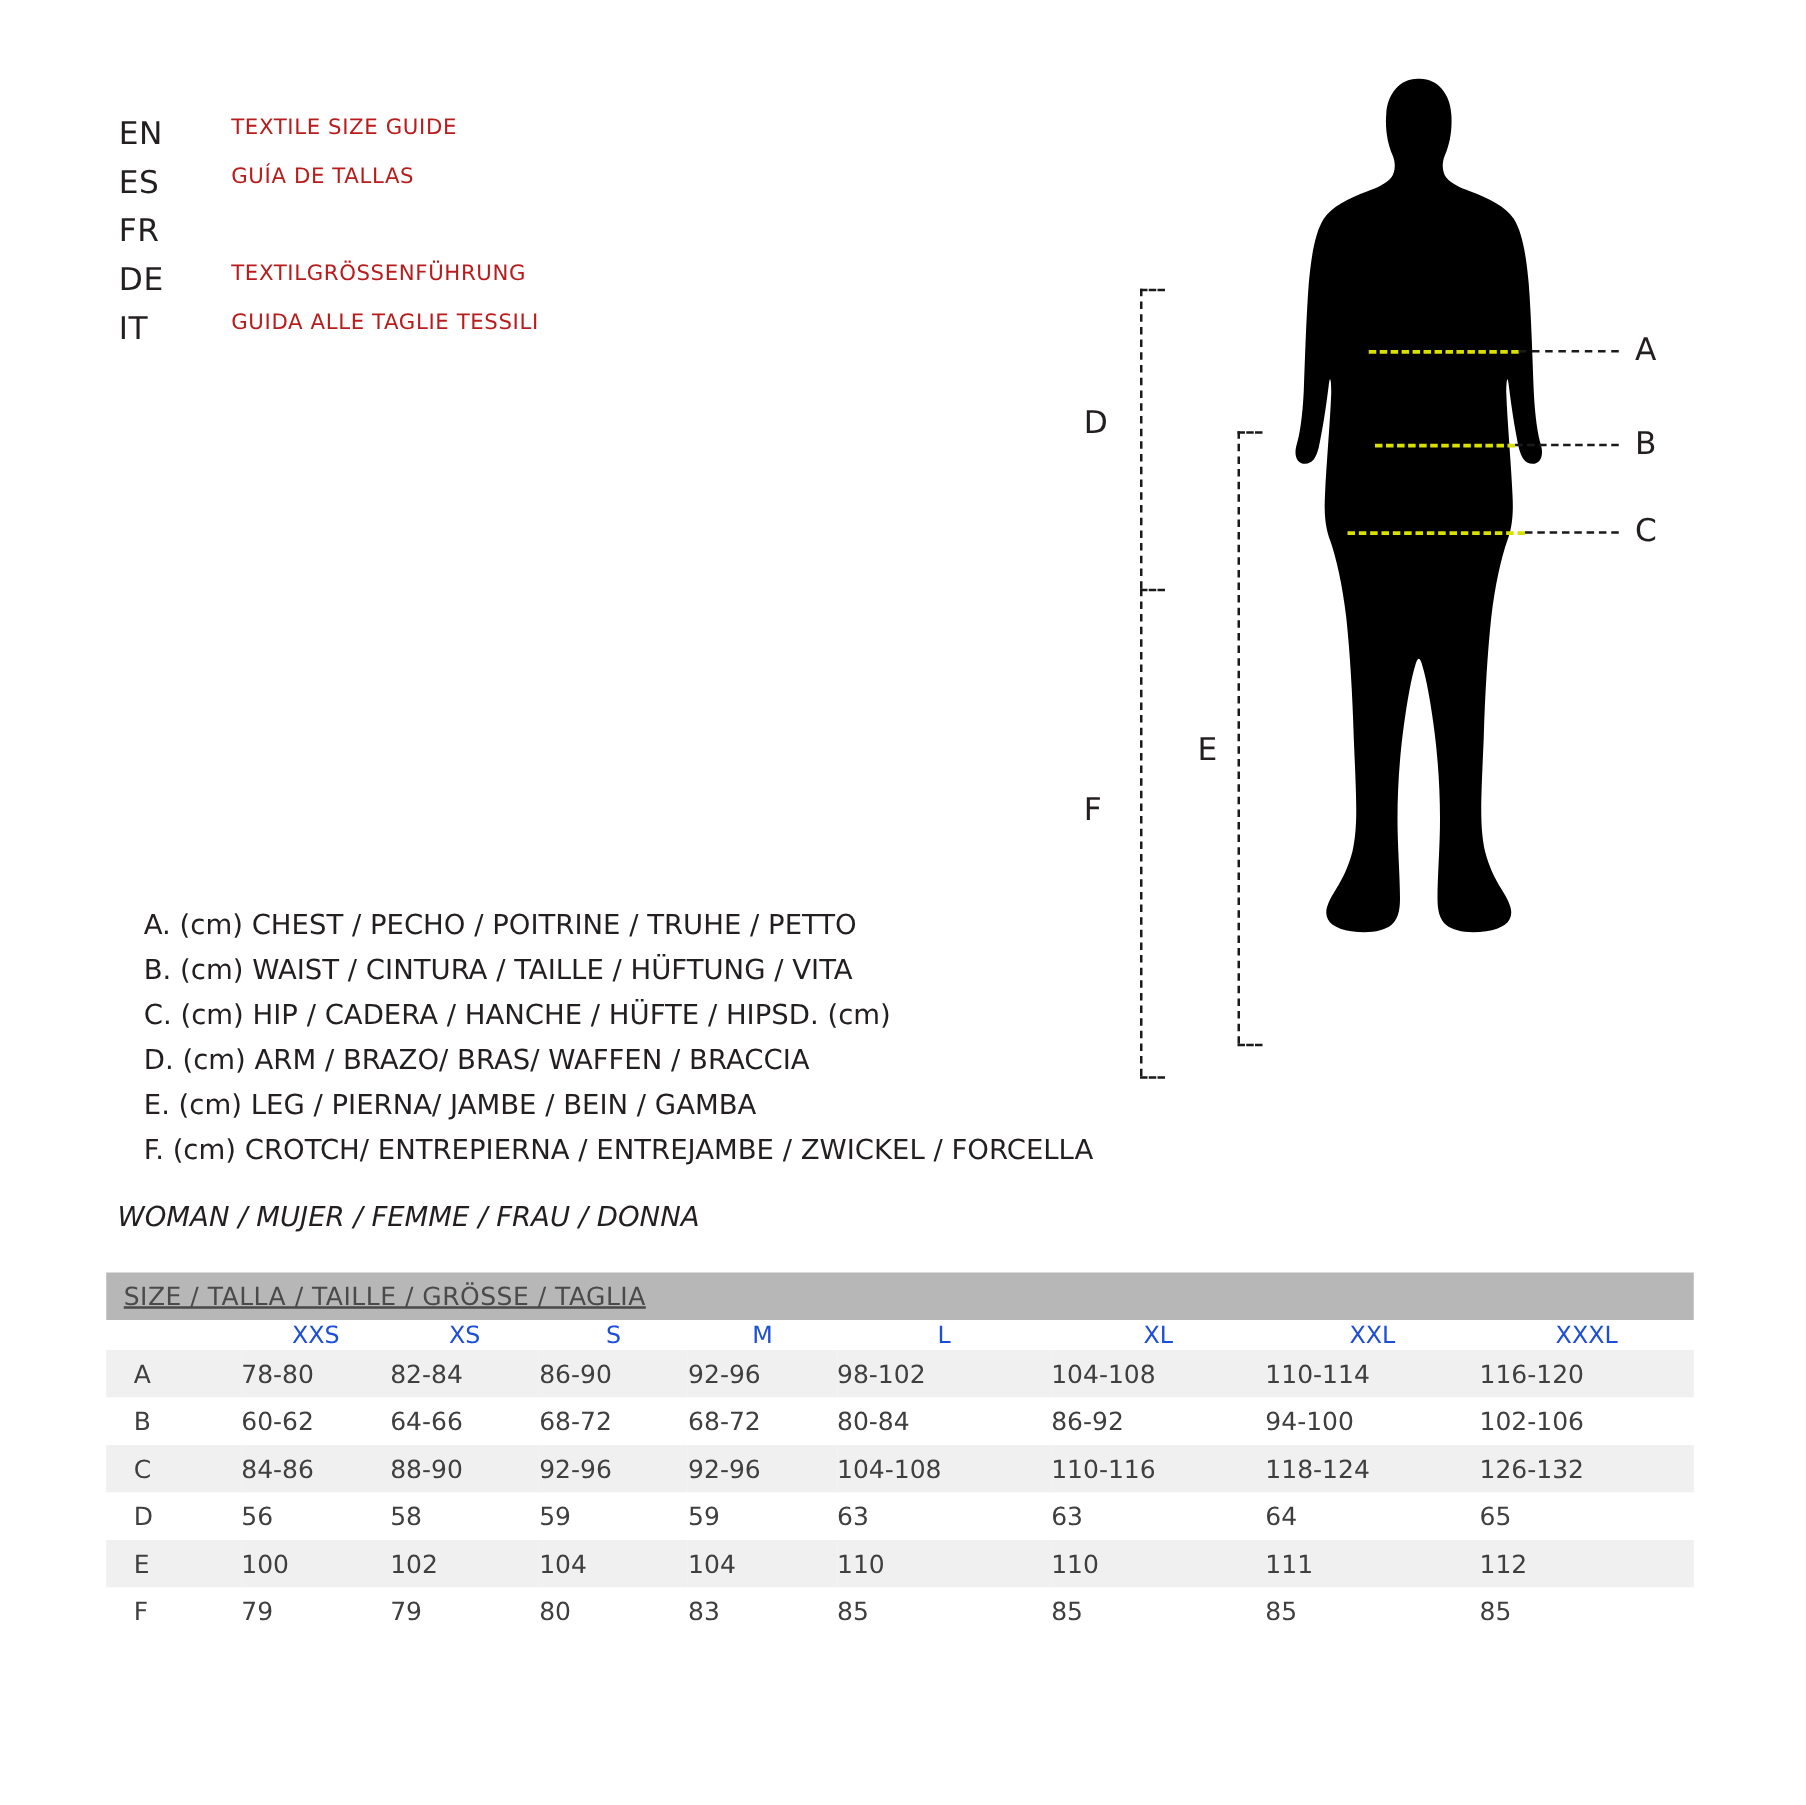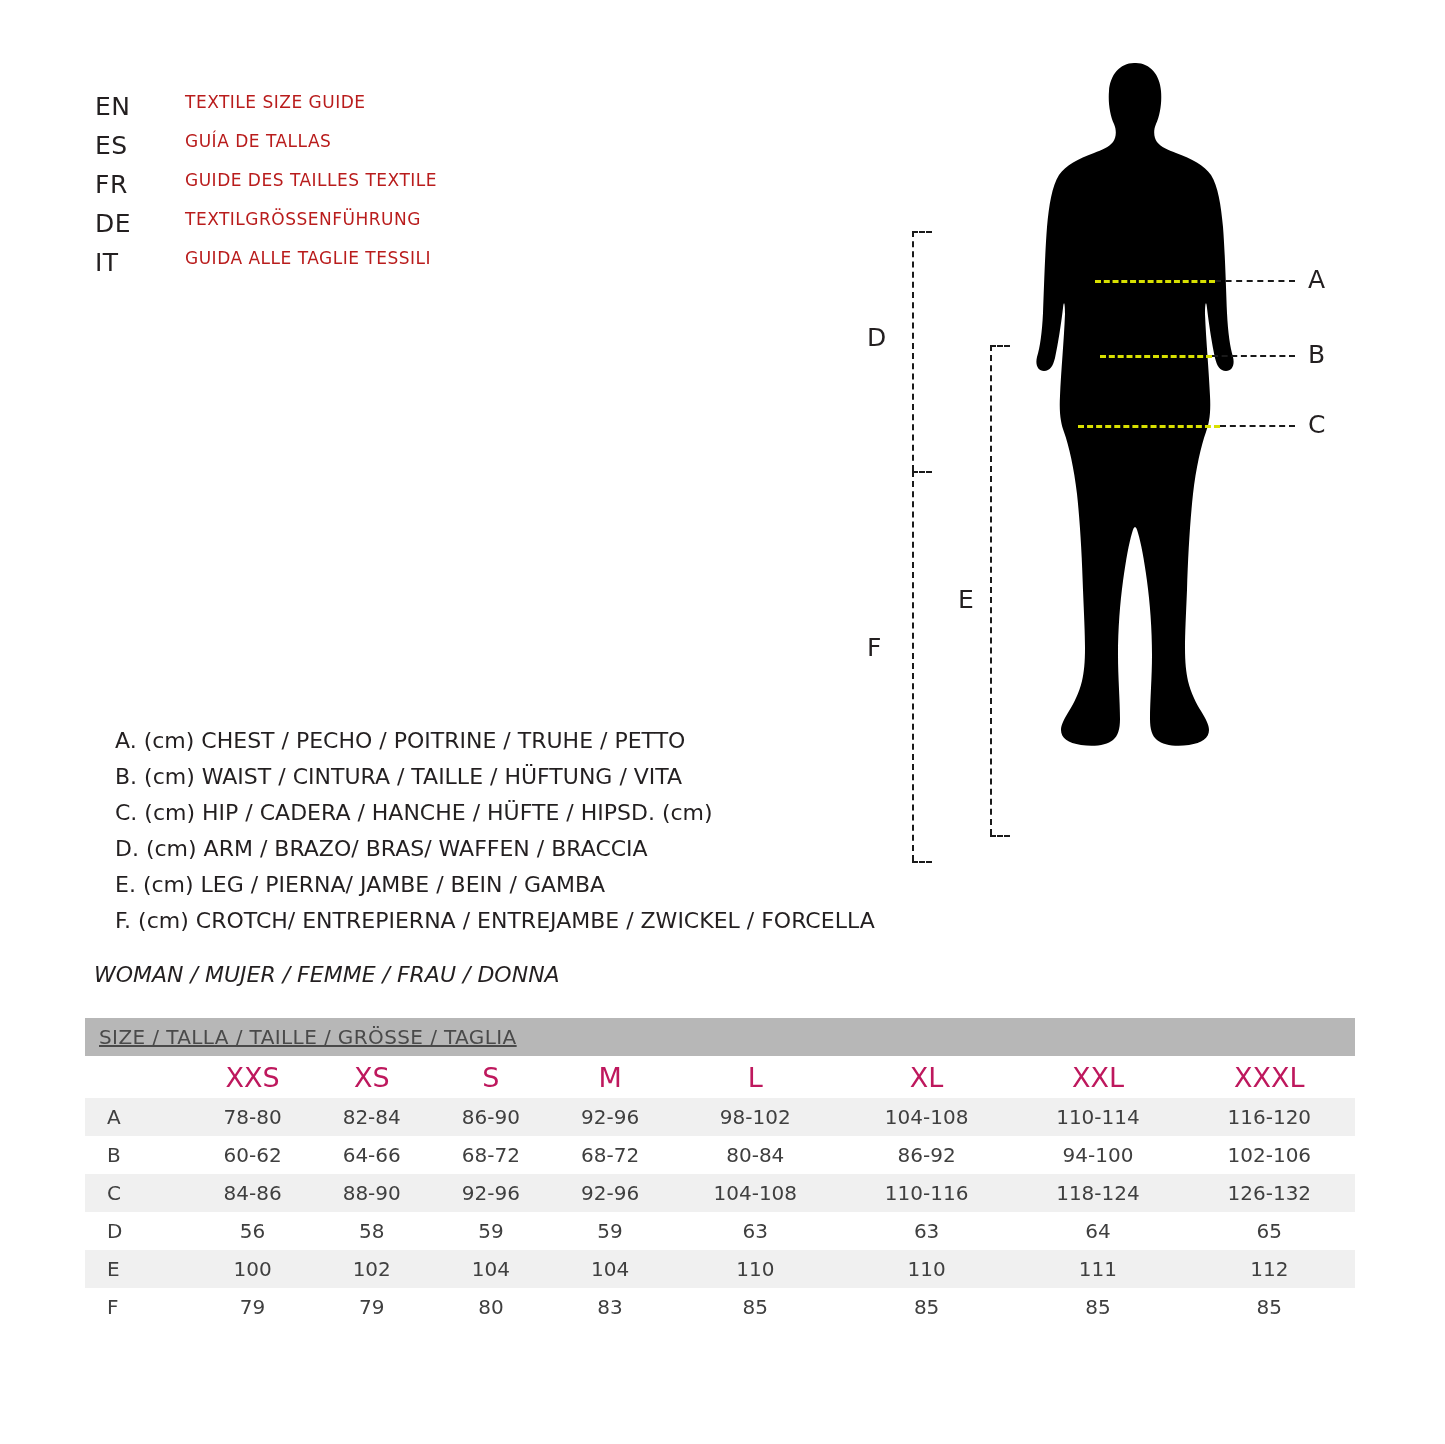--- a/index.html
+++ b/index.html
@@ -85,31 +85,30 @@
   .tbl-caption {
     background: #b7b7b7;
     color: #4a4a4a;
     text-align: left;
     padding: 7px 0 7px 14px !important;
     font-size: 20px;
     letter-spacing: 0.4px;
     text-decoration: underline;
   }
   .tbl-head td {
-    height: 42px;
+    height: 24px;
     text-align: center;
-    color: #be185d;
-    font-size: 27px;
+    color: #1d4ed8;
+    font-size: 19px;
   }
   .tbl-head td.rowlabel { text-align: left; }
   .row-shaded { background: #f0f0f0; }
   .row-plain  { background: #ffffff; }
   #size-table tbody td {
     height: 38px;
-    text-align: center;
     font-size: 20px;
     color: #3f3f3f;
   }
   #size-table tbody td.rowlabel {
     text-align: left;
     padding-left: 22px !important;
     width: 86px;
   }
 
   
@@ -161,21 +160,20 @@
   <div class="title-row">
     <span class="title-lang">EN</span>
     <span class="title-text">TEXTILE SIZE GUIDE</span>
   </div>
   <div class="title-row">
     <span class="title-lang">ES</span>
     <span class="title-text">GUÍA DE TALLAS</span>
   </div>
   <div class="title-row">
     <span class="title-lang">FR</span>
-    <span class="title-text">GUIDE DES TAILLES TEXTILE</span>
   </div>
   <div class="title-row">
     <span class="title-lang">DE</span>
     <span class="title-text">TEXTILGRÖSSENFÜHRUNG</span>
   </div>
   <div class="title-row">
     <span class="title-lang">IT</span>
     <span class="title-text">GUIDA ALLE TAGLIE TESSILI</span>
   </div>
 </div>

